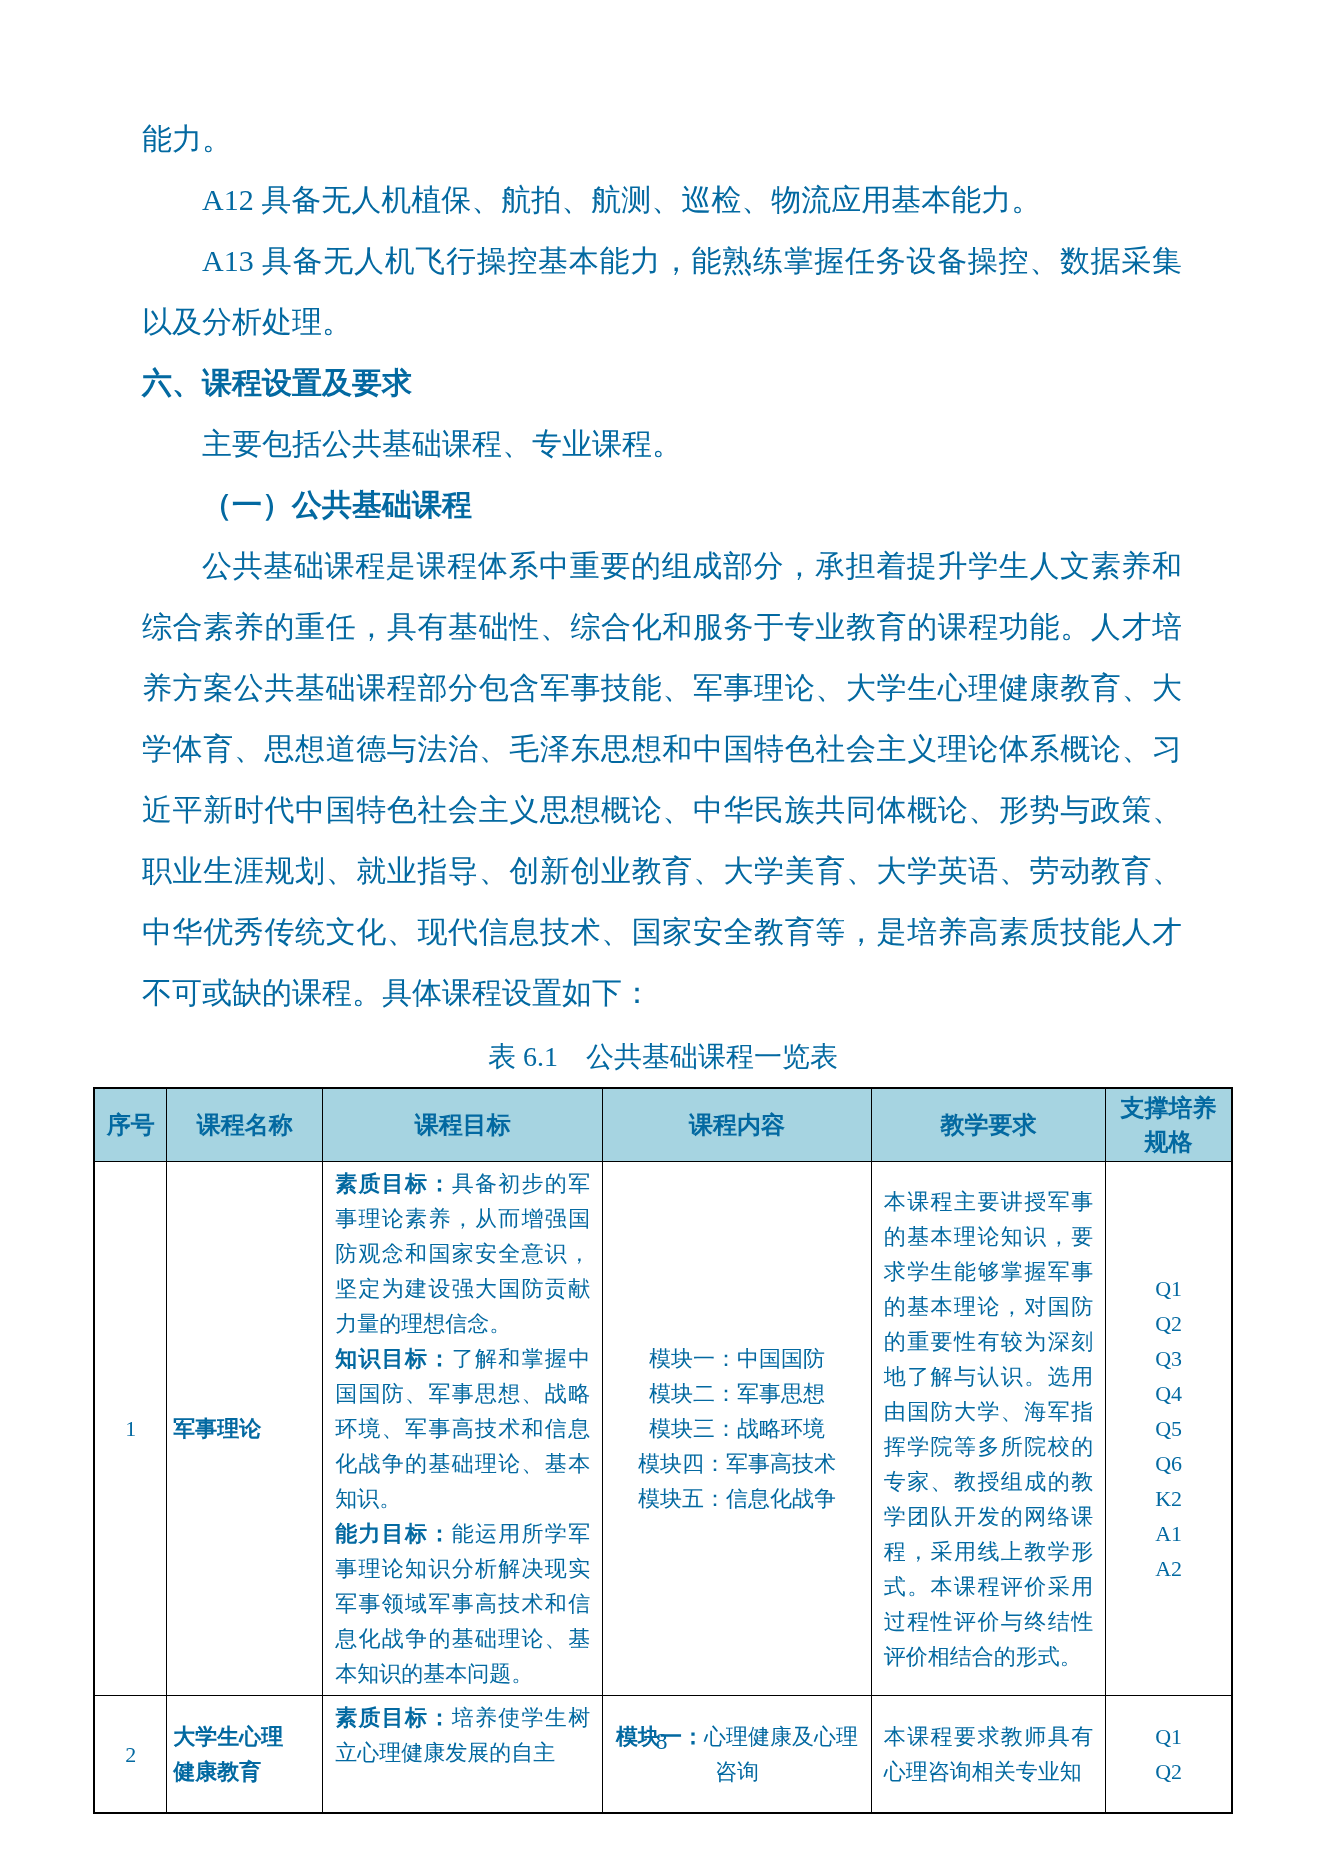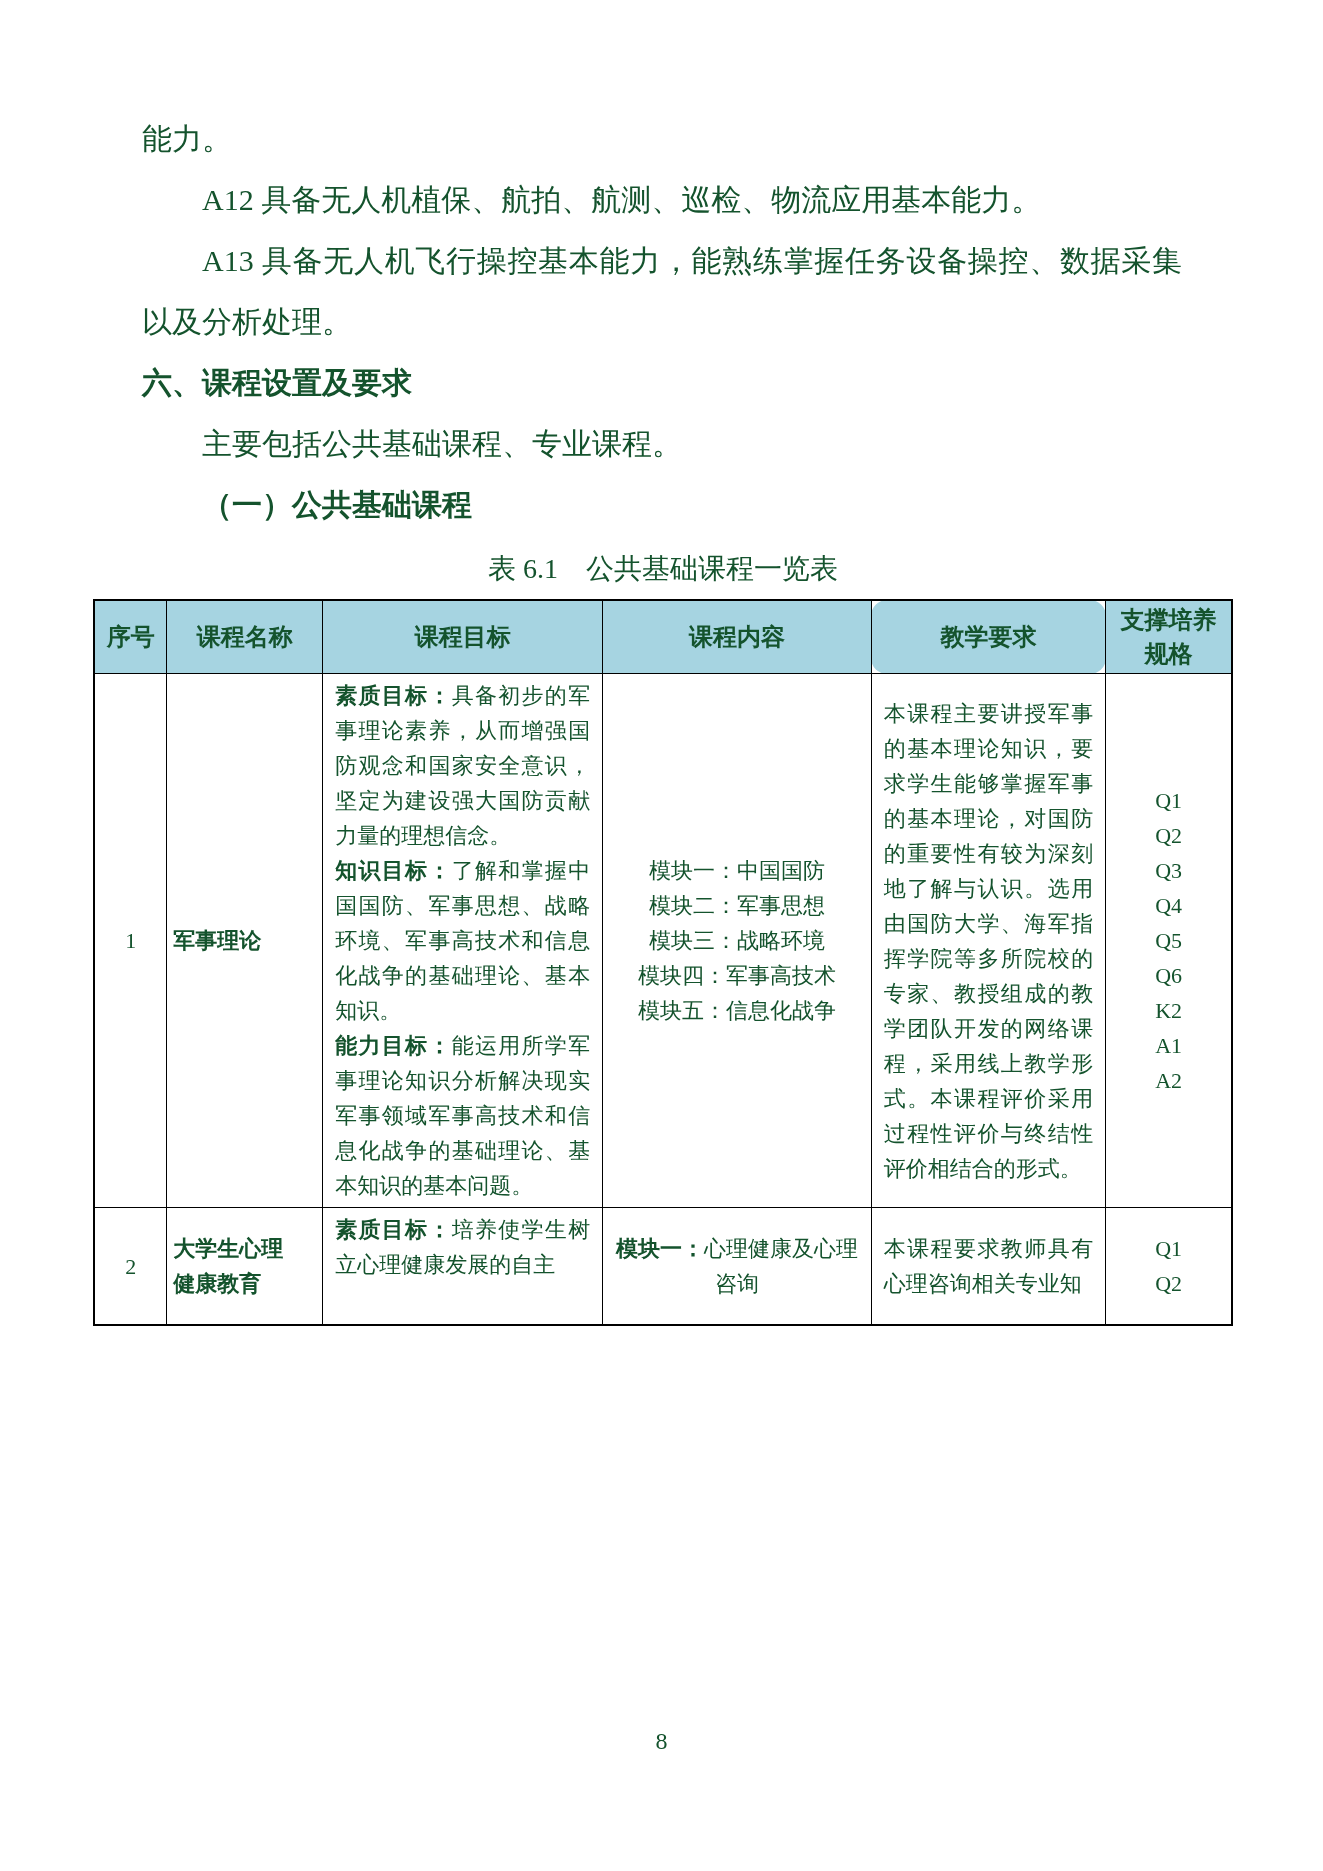--- a/index.html
+++ b/index.html
@@ -1,20 +1,20 @@
 <!DOCTYPE html>
 <html><head>
 <meta charset="utf-8">
 <style>
   html,body { margin:0; padding:0; background:#ffffff; }
   .page {
     width:1323px; height:1871px;
     box-sizing:border-box;
     background:#ffffff;
-    color:#14532d;
+    color:#0369a1;
     font-family:"Liberation Serif", "DejaVu Serif", serif;
     padding:108px 90px 0 93px;
     position:relative;
     overflow:hidden;
   }
   .txt { margin:0 51px 0 49px; }
   .body-text { font-size:30px; line-height:61px; margin-top:0; margin-bottom:0; }
   .indent { text-indent:2em; }
   .just { text-align:justify; text-justify:inter-ideograph; }
   .section-heading {
@@ -60,39 +60,40 @@
 
 <div class="page">
 
   <p class="body-text txt">能力。</p>
   <p class="body-text txt indent just">A12 具备无人机植保、航拍、航测、巡检、物流应用基本能力。</p>
   <p class="body-text txt indent just">A13 具备无人机飞行操控基本能力，能熟练掌握任务设备操控、数据采集以及分析处理。</p>
 
   <h2 class="section-heading">六、课程设置及要求</h2>
   <p class="body-text txt indent">主要包括公共基础课程、专业课程。</p>
   <h3 class="subsection-heading">（一）公共基础课程</h3>
+  <p class="body-text txt indent just">公共基础课程是课程体系中重要的组成部分，承担着提升学生人文素养和综合素养的重任，具有基础性、综合化和服务于专业教育的课程功能。人才培养方案公共基础课程部分包含军事技能、军事理论、大学生心理健康教育、大学体育、思想道德与法治、毛泽东思想和中国特色社会主义理论体系概论、习近平新时代中国特色社会主义思想概论、中华民族共同体概论、形势与政策、职业生涯规划、就业指导、创新创业教育、大学美育、大学英语、劳动教育、中华优秀传统文化、现代信息技术、国家安全教育等，是培养高素质技能人才不可或缺的课程。具体课程设置如下：</p>
 
   <p class="table-title">表 6.1　公共基础课程一览表</p>
 
   <table class="courses-table">
     <colgroup>
       <col style="width:6.4%">
       <col style="width:13.7%">
       <col style="width:24.6%">
       <col style="width:23.6%">
       <col style="width:20.6%">
       <col style="width:11.1%">
     </colgroup>
     <thead>
         <tr>
           <th style="background: rgb(166, 212, 225);">序号</th>
           <th style="background: rgb(166, 212, 225);">课程名称</th>
           <th style="background: rgb(166, 212, 225);">课程目标</th>
           <th style="background: rgb(166, 212, 225);">课程内容</th>
-          <th style="background: rgb(166, 212, 225); border-radius: 16px;">教学要求</th>
+          <th style="background: rgb(166, 212, 225);">教学要求</th>
           <th style="background: rgb(166, 212, 225);">支撑培养规格</th>
         </tr>
       </thead>
     <tbody>
         <tr>
           <td class="c-no">1</td>
           <td class="c-name"><span>军事理论</span></td>
           <td class="c-obj">
             <div><span class="seg-label">素质目标：</span>具备初步的军事理论素养，从而增强国防观念和国家安全意识，坚定为建设强大国防贡献力量的理想信念。</div>
             <div><span class="seg-label">知识目标：</span>了解和掌握中国国防、军事思想、战略环境、军事高技术和信息化战争的基础理论、基本知识。</div>

